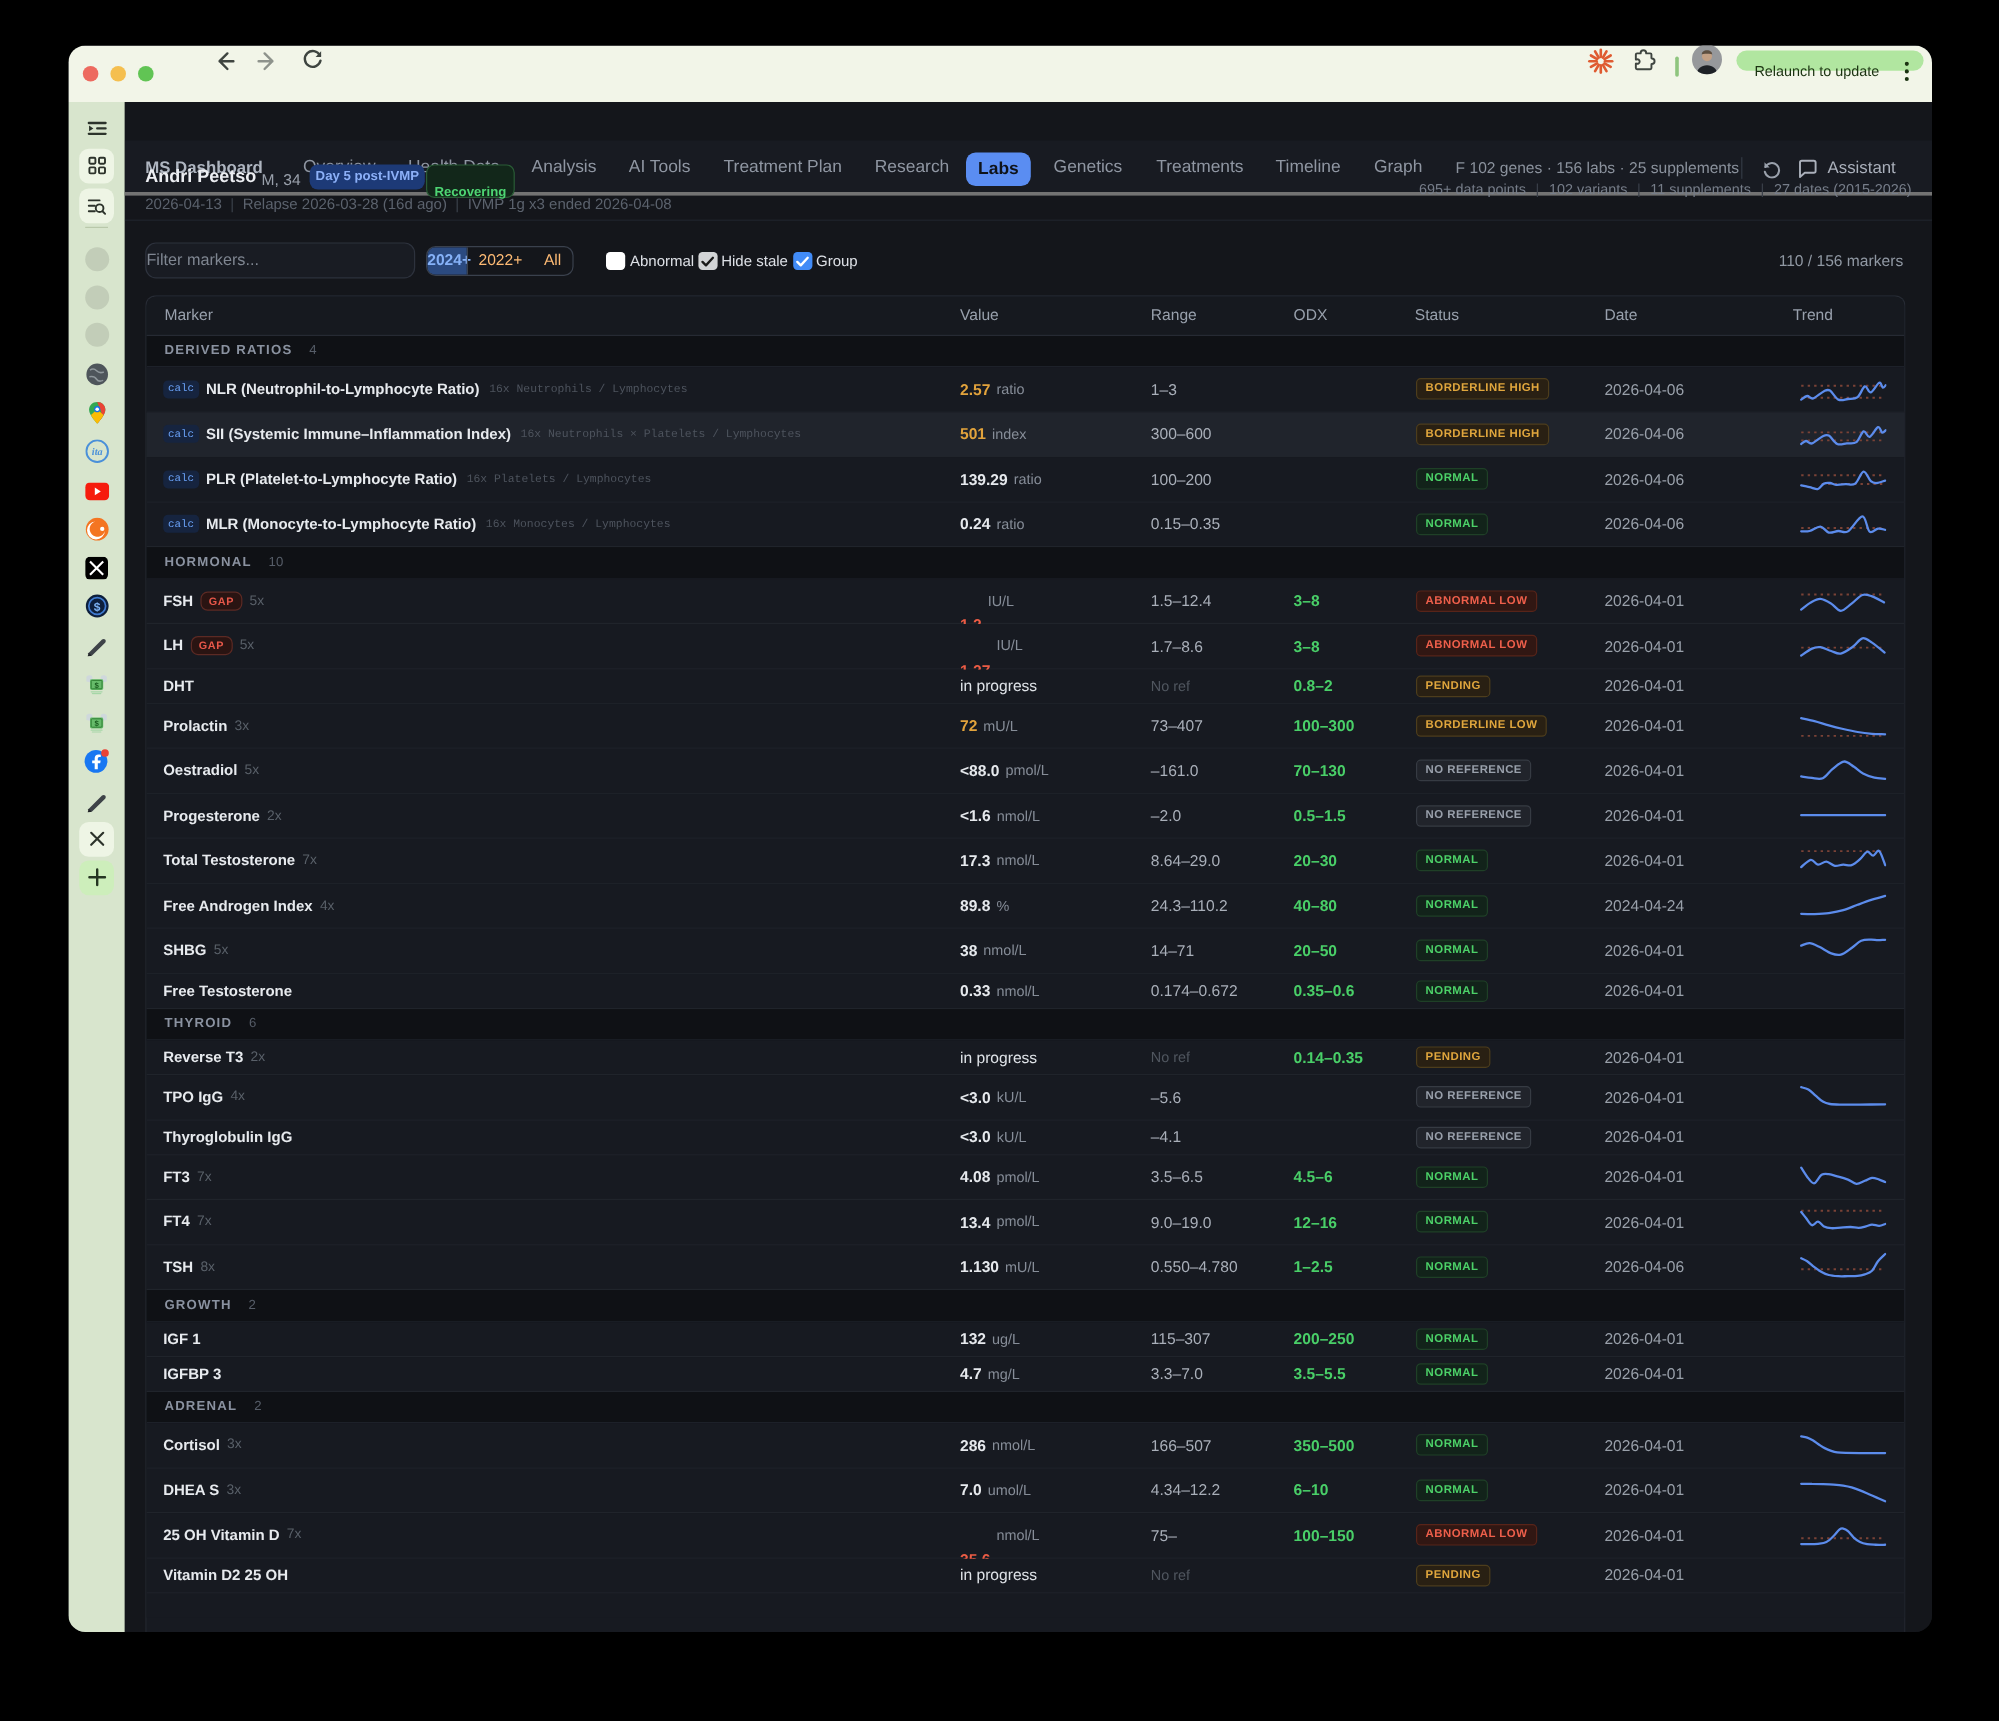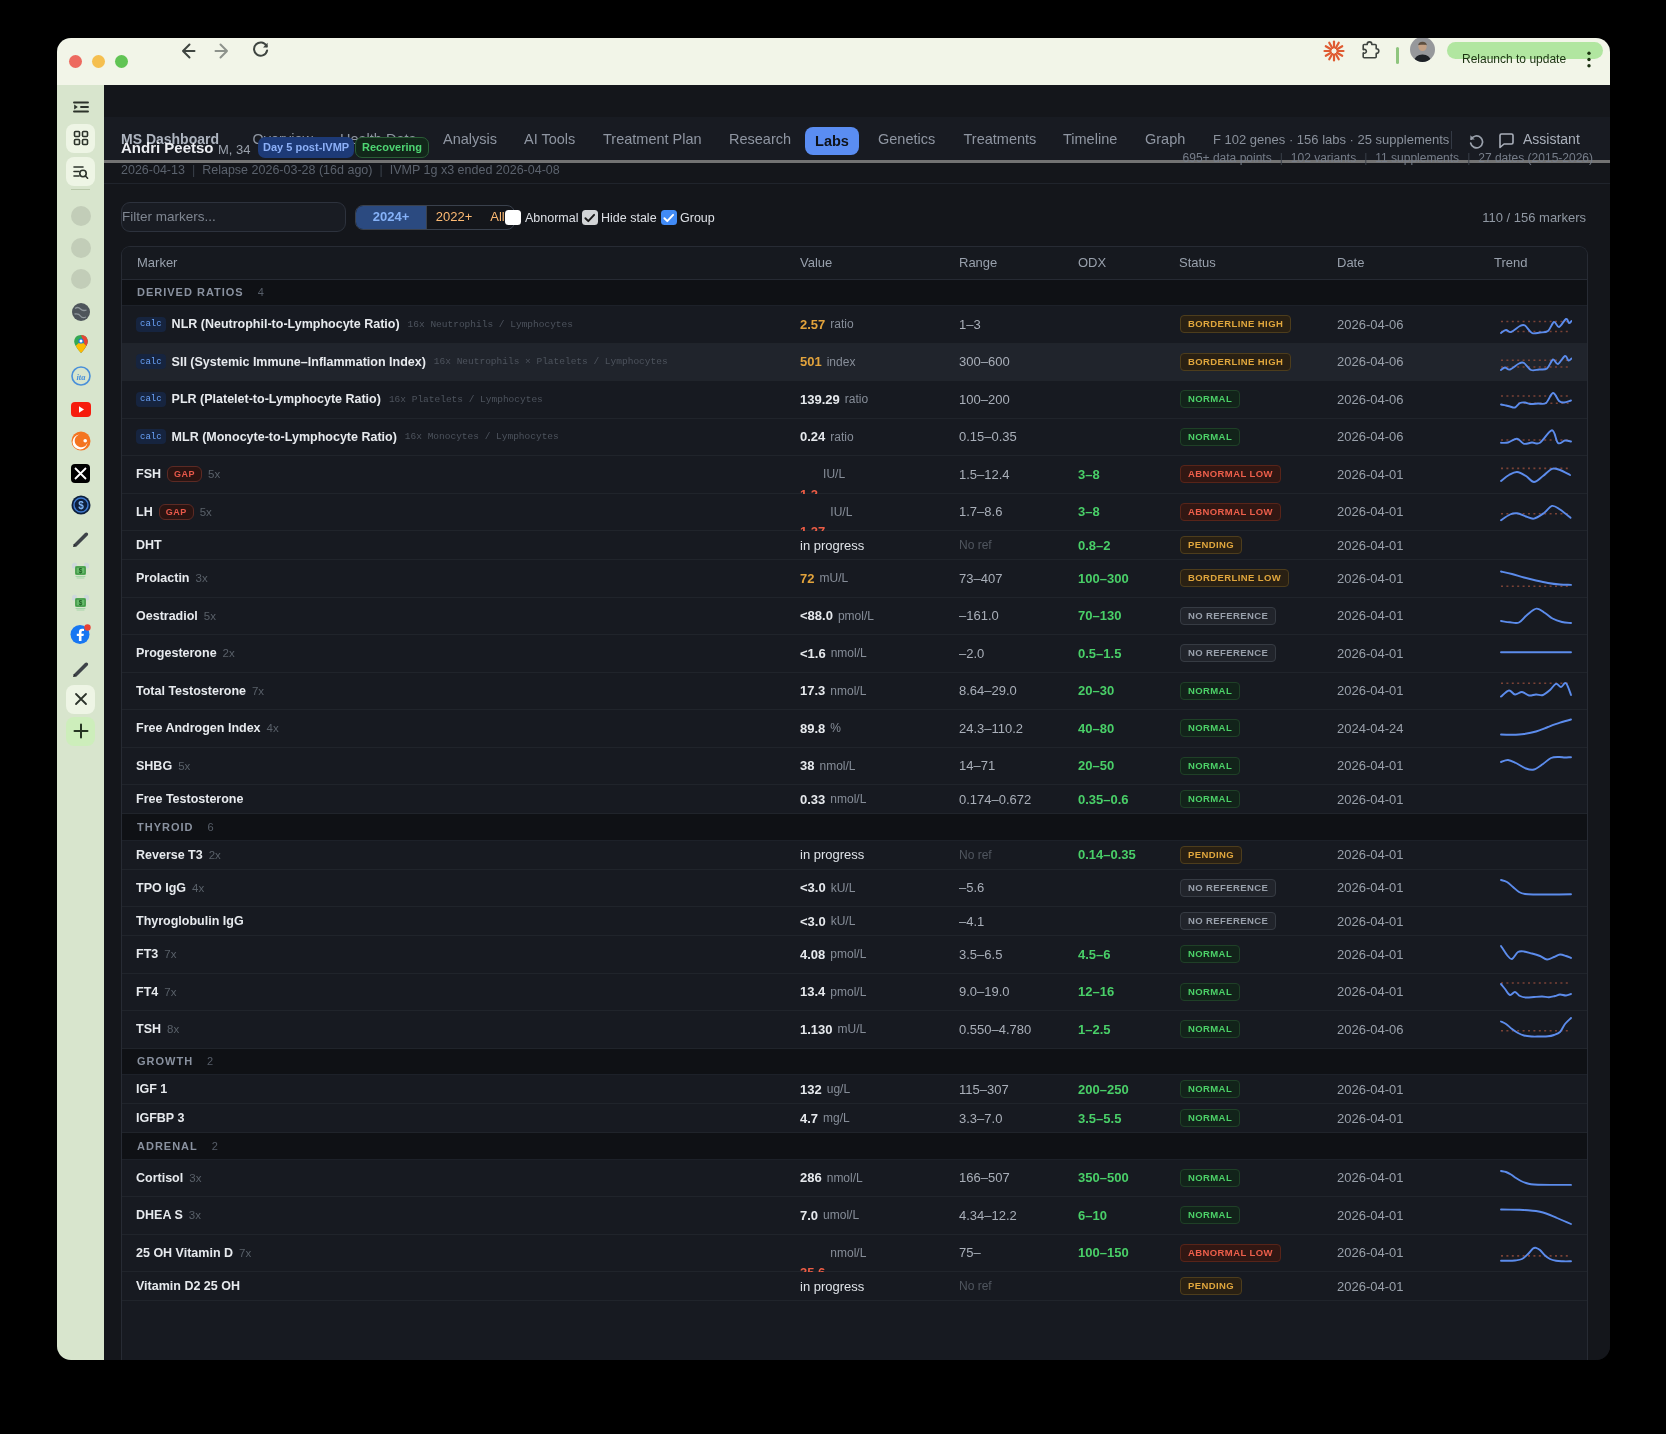--- a/index.html
+++ b/index.html
@@ -26,21 +26,21 @@
 #nav .brand{position:absolute;left:17px;top:13.5px;font-size:14px;font-weight:700;color:#aeb5c0;}
 #nav .ni{position:absolute;top:14px;font-size:14.5px;color:#8f96a2;}
 #nav .pill{position:absolute;left:701px;top:10px;width:54px;height:28px;background:#5a8df2;border-radius:8px;color:#0f1319;font-size:14.5px;font-weight:700;text-align:center;line-height:28px;}
 #nav .meta{position:absolute;top:15px;font-size:13px;color:#8a919c;}
 
 #phdr{position:absolute;left:0;top:47px;width:100%;height:52px;border-bottom:1px solid #20242c;}
 #phdr .nm{position:absolute;left:17px;top:7px;font-size:15px;font-weight:700;color:#eceef2;}
 #phdr .ma{position:absolute;left:114px;top:10px;font-size:13px;color:#99a0ab;}
 .badge{position:absolute;top:5px;height:21px;border-radius:7px;font-size:11px;font-weight:700;line-height:21px;padding:0 5px;}
 #bivmp{left:154px;background:#1d3a77;color:#8cb0f8;}
-#brec{left:251px;padding:0 6px;background:#12271a;border:1px solid #2a5c36;color:#4ed573;line-height:19px;}
+#brec{left:251px;padding:13px 6px;background:#12271a;border:1px solid #2a5c36;color:#4ed573;line-height:19px;}
 #phdr .sub{position:absolute;left:17px;top:31px;font-size:12.5px;color:#5b626d;}
 #phdr .sub i{font-style:normal;color:#3a404a;padding:0 7px;}
 #phdr .rinfo{position:absolute;right:17px;top:19px;font-size:12px;color:#767d89;}
 #phdr .rinfo i{font-style:normal;color:#3a404a;padding:0 8px;}
 
 #frow{position:absolute;left:0;top:99px;width:100%;height:62px;}
 #finput{position:absolute;left:17px;top:18px;width:225px;height:30px;background:#191c23;border:1px solid #2d323d;border-radius:9px;color:#7f8691;font-size:13.5px;line-height:28px;}
 #seg{position:absolute;left:251px;top:21px;height:24.5px;border:1px solid #3a414d;border-radius:8px;display:flex;overflow:hidden;}
 #seg .sg{font-size:13px;color:#fdba74;line-height:22.5px;text-align:center;}
 #seg .on{background:#2b4a80;color:#86b2f8;font-weight:700;}
@@ -299,21 +299,21 @@
       <div class="nm">Andri Peetso</div>
         <div class="ma">M, 34</div>
       <div class="badge" id="bivmp">Day 5 post-IVMP</div>
       <div class="badge" id="brec">Recovering</div>
       <div class="sub">2026-04-13<i>|</i>Relapse 2026-03-28 (16d ago)<i>|</i>IVMP 1g x3 ended 2026-04-08</div>
       <div class="rinfo">695+ data points<i>|</i>102 variants<i>|</i>11 supplements<i>|</i>27 dates (2015-2026)</div>
     </div>
     <div id="frow">
         <div id="finput">Filter markers...</div>
 <div id="seg">
-          <div class="sg on" style="width:70px;">2024+</div>
+          <div class="sg on" style="width:33px;">2024+</div>
           <div class="sg" style="width:55px;border-left:1px solid #3a414d;">2022+</div>
           <div class="sg" style="width:33px;">All</div>
         </div>
 <div class="cb" style="left:401px;background:#fff;"></div>
 <div class="cblbl" style="left:421px;">Abnormal</div>
 <div class="cb" style="left:478px;background:#d2d4d6;"><svg width="15.5" height="15.5" viewBox="0 0 16 16">
             <path d="M3.5 8.5l3 3 6-6.5" stroke="#1a1a1a" stroke-width="2" fill="none" stroke-linecap="round" stroke-linejoin="round"></path>
           </svg></div>
 <div class="cblbl" style="left:497px;">Hide stale</div>
 <div class="cb" style="left:557px;background:#418bf7;"><svg width="15.5" height="15.5" viewBox="0 0 16 16">
@@ -420,20 +420,24 @@
             <span class="chip grn">NORMAL</span>
           </div>
           <div class="c cd">2026-04-06</div>
           <div class="c ct">
             <svg class="spark" width="72" height="26" viewBox="0 0 72 26">
               <line x1="1" y1="16" x2="71" y2="16" stroke="#7a4236" stroke-width="1.6" stroke-dasharray="2 3.4"></line>
               <path d="M1.0 18.8 C2.2 18.8 5.3 19.2 8.0 18.5 C10.7 17.8 14.3 14.6 17.0 14.8 C19.7 15.0 21.5 19.2 24.0 19.8 C26.5 20.4 29.3 18.7 32.0 18.5 C34.7 18.3 36.7 20.8 40.0 18.8 C43.3 16.8 49.0 6.3 52.0 6.3 C55.0 6.3 55.8 17.3 58.0 19.0 C60.2 20.7 62.8 16.8 65.0 16.5 C67.2 16.2 70.0 17.3 71.0 17.5" fill="none" stroke="#5c8cec" stroke-width="1.9" stroke-linecap="round"></path>
             </svg>
           </div>
         </div>
+<div class="sec">
+          <span class="sl">HORMONAL</span>
+          <span class="sc">10</span>
+        </div>
 <div class="row rt">
           <div class="c cm">
             <span class="mn">FSH</span>
             <span class="gapb">GAP</span>
             <span class="cnt">5x</span>
           </div>
           <div class="c cv">
             <span class="vr">1.2</span>
             <span class="vu">IU/L</span>
           </div>

